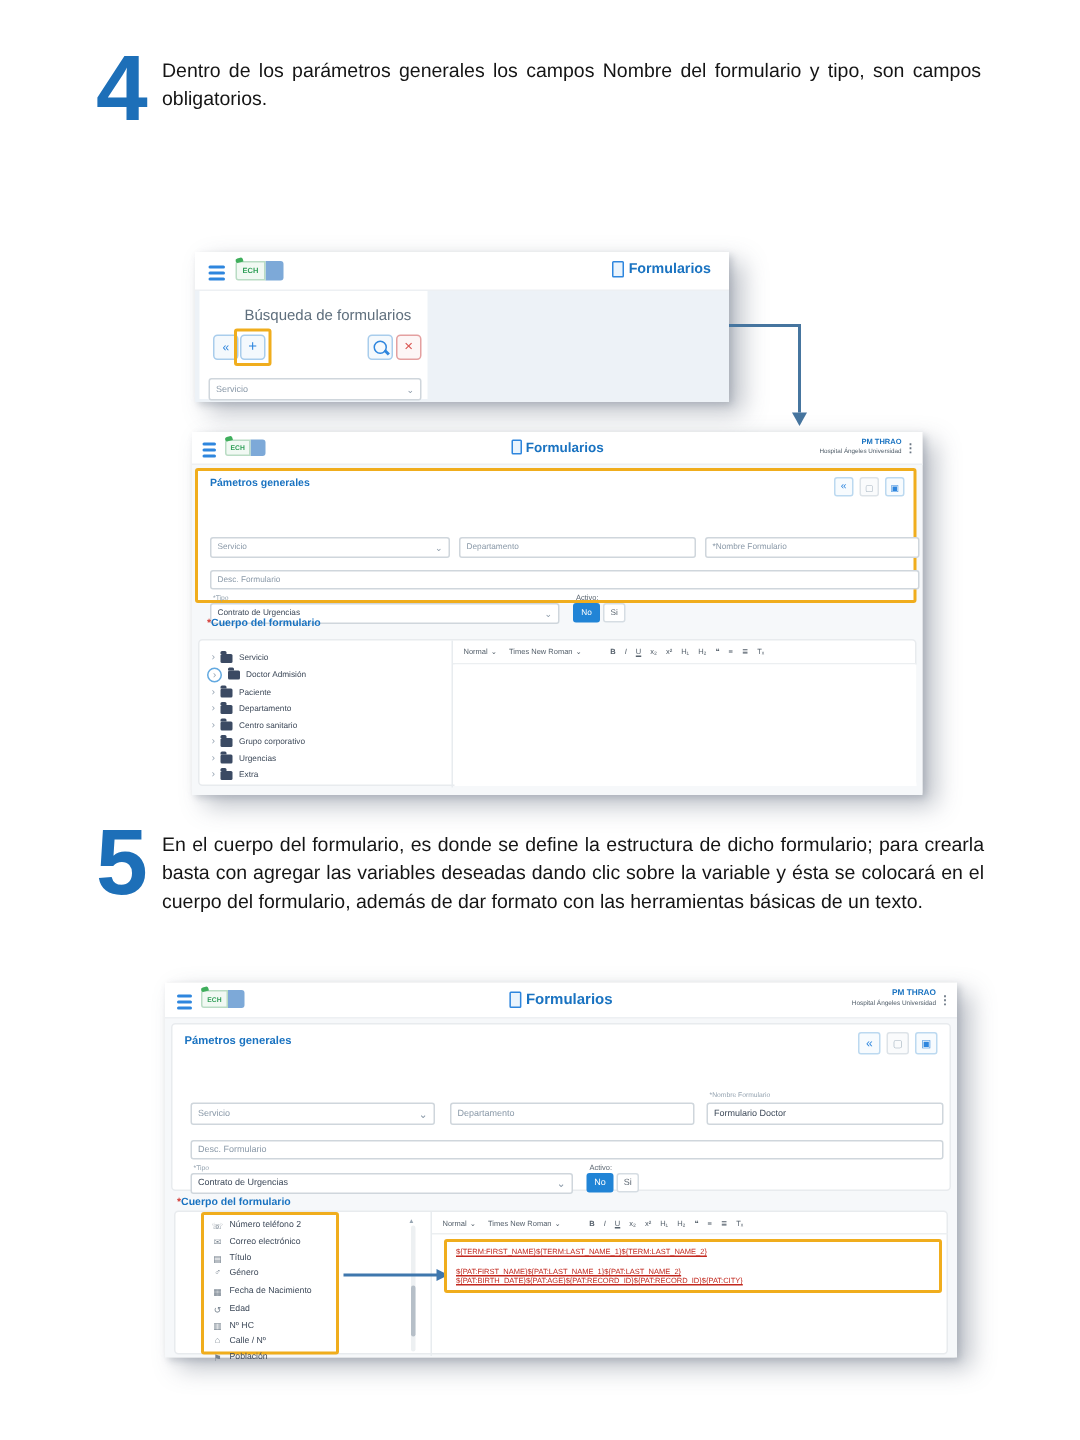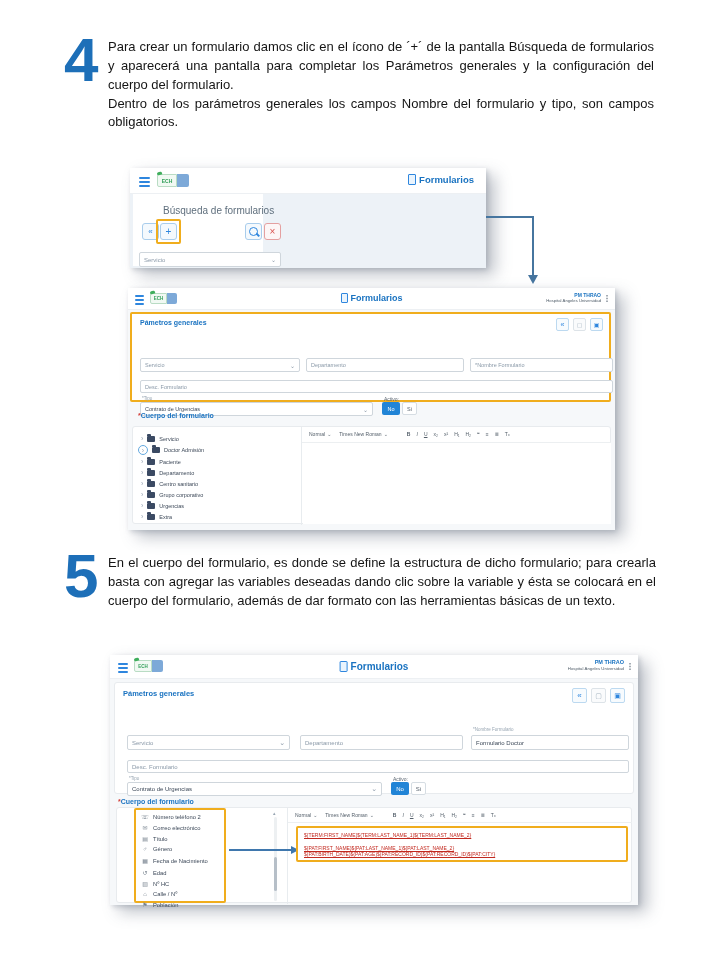--- a/index.html
+++ b/index.html
@@ -78,42 +78,41 @@
 .sbar{position:absolute;background:#edf0f2;border-radius:2px}
 .sthumb{position:absolute;background:#b6bfc8;border-radius:2px;cursor:pointer}
 </style>
 </head>
 <body>
 
 <div class="page">
 
   <div class="stepnum" style="left:64px;top:32px">4</div>
   <div class="steptext" style="left:108px;top:38px">
-    <p>Para crear un formulario damos clic en el ícono de ´+´ de la pantalla Búsqueda de formularios y aparecerá una pantalla para completar los Parámetros generales y la configuración del cuerpo del formulario.</p>
     <p>Dentro de los parámetros generales los campos Nombre del formulario y tipo, son campos obligatorios.</p>
   </div>
 
   <div class="shot" style="left:130px;top:168px;width:356px;height:100px">
     <div class="shotbg" style="left:0;top:26px;right:0;bottom:0;background:#edf2f7"></div>
     <div class="appbar" style="height:26px">
       <span class="ham" style="left:9px;top:9px">
           <i></i>
           <i></i>
           <i></i>
         </span>
       <span class="logo" style="left:27px;top:6px">
         <span class="logo-ech" style="width:20px;height:13px;font-size:5px">ECH</span>
         <span class="logo-sq" style="width:12px;height:13px"></span>
       </span>
       <span class="apptitle" style="right:12px;top:6px;font-size:9.5px">
         <span class="docico" style="width:8px;height:11px"></span>
         <span>Formularios</span>
       </span>
     </div>
-    <div class="abs" style="left:3px;top:26px;width:130px;height:72px;background:#fff">
+    <div class="abs" style="left:3px;top:26px;width:152px;height:72px;background:#fff">
       <div class="abs" style="left:30px;top:11px;font-size:10px;color:#5f6f7d;white-space:nowrap">Búsqueda de formularios</div>
       <span class="sbtn" style="left:9px;top:29px;font-size:8px">«</span>
       <span class="hlbox" style="left:23px;top:25px;width:25px;height:25px">
         <span class="sbtn" style="left:2px;top:2px">+</span>
       </span>
       <span class="sbtn mag" style="left:112px;top:29px"></span>
       <span class="sbtn red" style="left:131px;top:29px">×</span>
       <div class="fld" style="left:6px;top:58px;width:142px;height:15px;font-size:6px">
         <span>Servicio</span>
         <span class="chev" style="font-size:6px">⌄</span>

